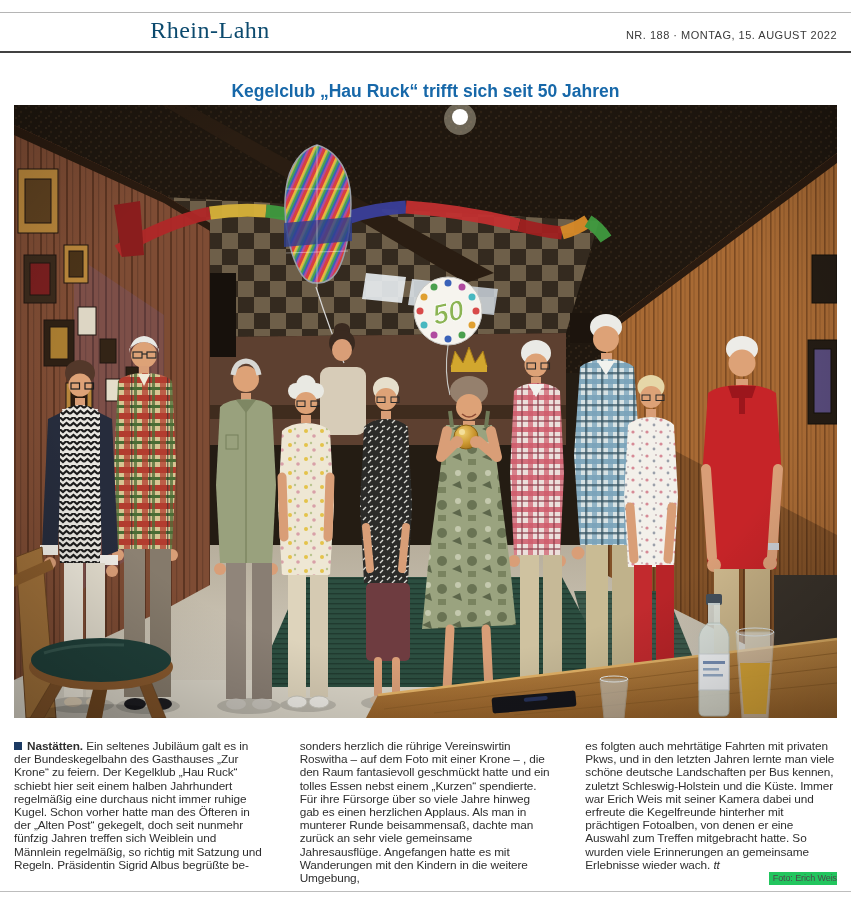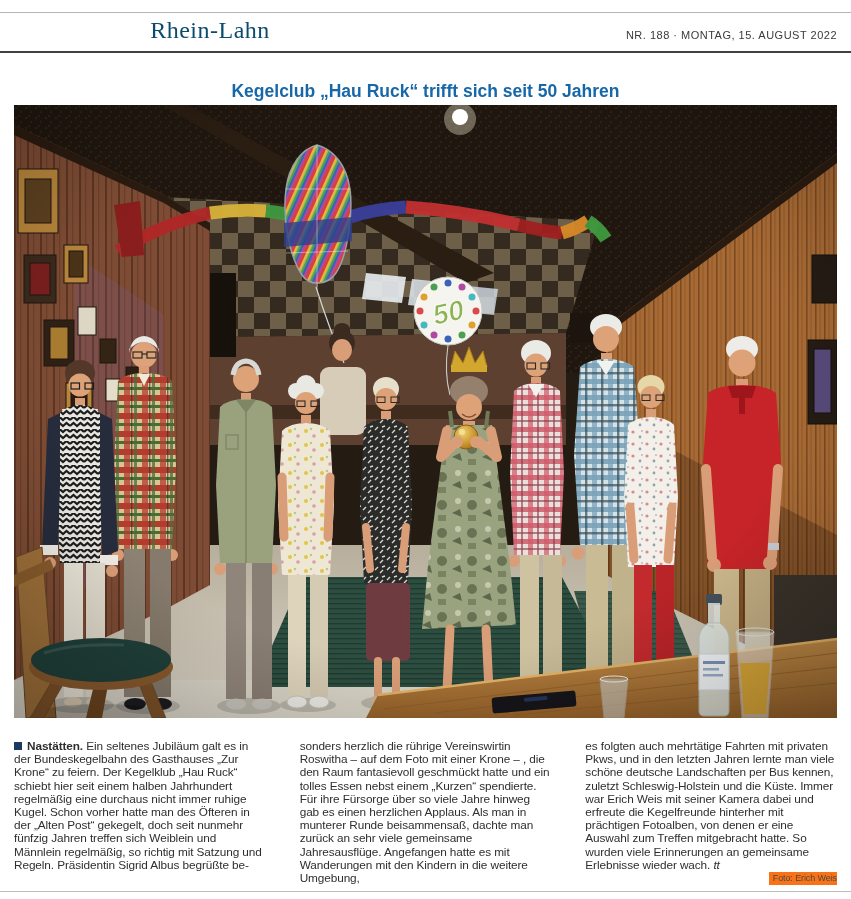--- a/index.html
+++ b/index.html
@@ -11,21 +11,21 @@
     font-family:"Liberation Serif",serif;font-size:24px;color:#0c4a6e;letter-spacing:.5px;}
   .masthead-issue{position:absolute;right:14px;top:29px;font-size:11px;color:#3a3a3a;letter-spacing:.5px;}
   .headline{position:absolute;left:0;right:0;top:69px;text-align:center;font-weight:bold;
     font-size:17.5px;color:#1768a9;}
   .photo-wrap{position:absolute;left:14px;top:105px;width:823px;height:613px;background:#241c13;overflow:hidden;}
   .article{position:absolute;left:14px;top:740px;width:823px;display:flex;gap:34px;}
   .col{width:258px;font-size:11.8px;line-height:13.2px;letter-spacing:-.1px;color:#2e2e2e;position:relative;}
   .loc-square{display:inline-block;width:8px;height:8px;background:#1b3a63;margin-right:5px;vertical-align:baseline;}
   .loc-lead{font-weight:bold;}
   .sig{font-style:italic;text-align:center;}
-  .credit{position:absolute;right:0;bottom:0;font-size:9px;color:#4a4a4a;background:#f97316;padding-left:4px;}
+  .credit{position:absolute;right:0;bottom:0;font-size:9px;color:#4a4a4a;background:#22c55e;padding-left:4px;}
 </style>
 </head>
 <body>
 
 <div class="rule-top"></div>
 <div class="masthead-title">Rhein-Lahn</div>
 <div class="masthead-issue">NR. 188 · MONTAG, 15. AUGUST 2022</div>
 <div class="rule-mid"></div>
 
 <h1 class="headline">Kegelclub „Hau Ruck“ trifft sich seit 50 Jahren</h1>

